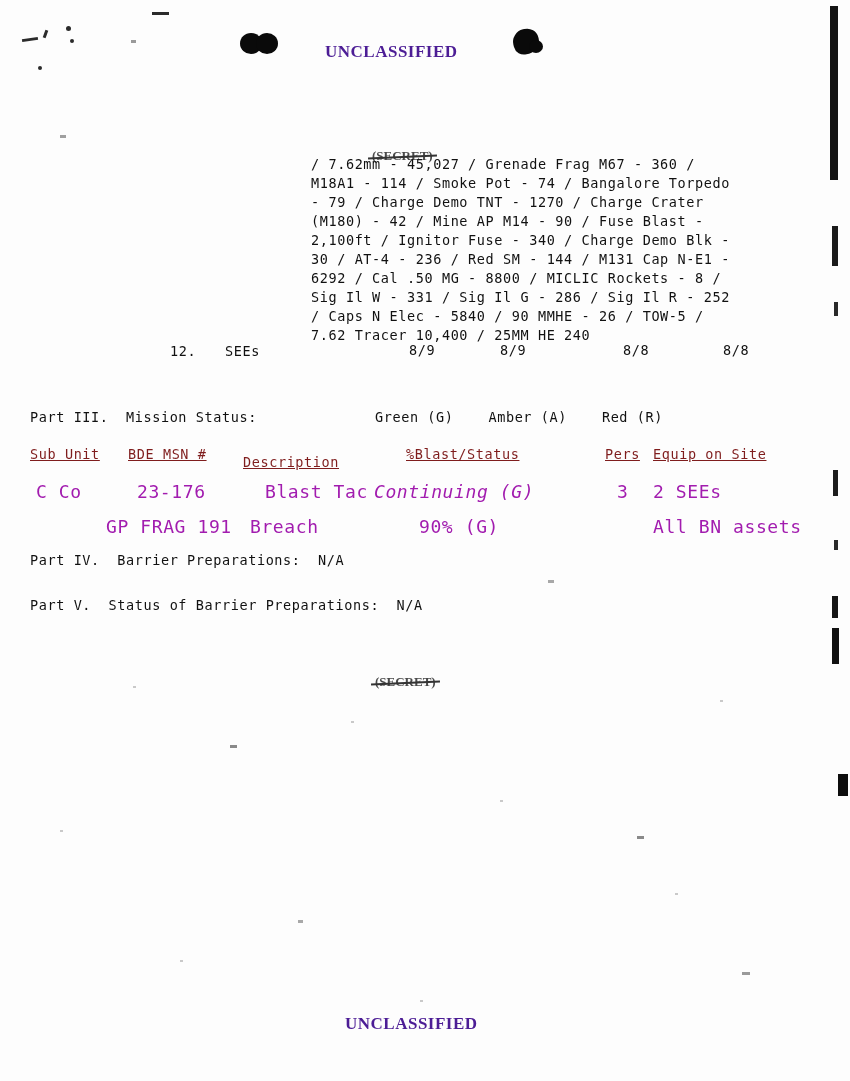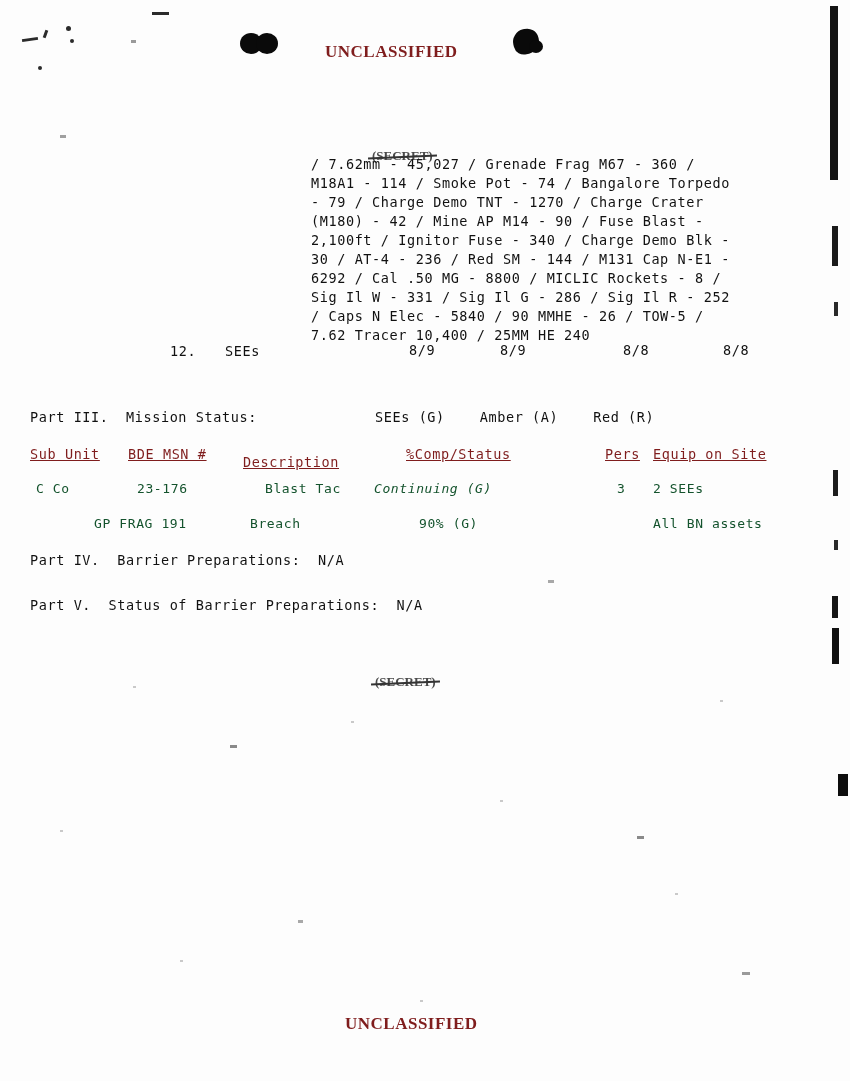--- a/index.html
+++ b/index.html
@@ -22,21 +22,21 @@
     background: #fdfdfd;
   }
 
   
   .unclass {
     position: absolute;
     font-family: "Liberation Serif", serif;
     font-weight: bold;
     font-size: 17px;
     letter-spacing: 0.5px;
-    color: #7f1d1d;
+    color: #4c1d95;
     white-space: nowrap;
   }
   #unclass-top { left: 325px; top: 42px; }
   #unclass-bottom { left: 345px; top: 1014px; }
 
   .secret {
     position: absolute;
     font-family: "Liberation Serif", serif;
     font-weight: bold;
     font-size: 13px;
@@ -166,33 +166,33 @@
   #th-msn     { left: 128px; top: 446px; }
   #th-desc    { left: 243px; top: 446px; margin-top: 8px; }
   #th-comp    { left: 406px; top: 446px; }
   #th-pers    { left: 605px; top: 446px; }
   #th-equip   { left: 653px; top: 446px; }
 
   
   .tcell {
     position: absolute;
     font-family: "DejaVu Sans Mono", monospace;
-    font-size: 13px;
+    font-size: 18px;
     letter-spacing: 0.6px;
-    color: #14532d;
+    color: #a21caf;
     white-space: pre;
   }
   #r1-sub   { left: 36px;  top: 481px; }
   #r1-msn   { left: 137px; top: 481px; }
   #r1-desc  { left: 265px; top: 481px; }
   #r1-comp  { left: 374px; top: 481px; font-style: italic; }
   #r1-pers  { left: 617px; top: 481px; }
   #r1-equip { left: 653px; top: 481px; }
 
-  #r2-msn   { left: 94px; top: 516px; }
+  #r2-msn   { left: 106px; top: 516px; }
   #r2-desc  { left: 250px; top: 516px; }
   #r2-comp  { left: 419px; top: 516px; }
   #r2-equip { left: 653px; top: 516px; }
 
   #part4 { left: 30px; top: 551px; }
   #part5 { left: 30px; top: 596px; }
 
   
   .noise {
     position: absolute;
@@ -249,26 +249,26 @@
 7.62 Tracer 10,400 / 25MM HE 240</div>
 
   <div class="mono" id="sees-row-label">12.</div>
   <div class="mono" id="sees-row-name">SEEs</div>
   <div class="sees-val" id="sees-v1">8/9</div>
   <div class="sees-val" id="sees-v2">8/9</div>
   <div class="sees-val" id="sees-v3">8/8</div>
   <div class="sees-val" id="sees-v4">8/8</div>
 
   <div class="mono" id="part3-label">Part III.  Mission Status:</div>
-  <div class="mono" id="part3-colors">SEEs (G)    Amber (A)    Red (R)</div>
+  <div class="mono" id="part3-colors">Green (G)    Amber (A)    Red (R)</div>
 
   <div class="thead" id="th-subunit">Sub Unit</div>
   <div class="thead" id="th-msn">BDE MSN #</div>
   <div class="thead" id="th-desc">Description</div>
-  <div class="thead" id="th-comp">%Comp/Status</div>
+  <div class="thead" id="th-comp">%Blast/Status</div>
   <div class="thead" id="th-pers">Pers</div>
   <div class="thead" id="th-equip">Equip on Site</div>
 
   <div class="tcell" id="r1-sub">C Co</div>
   <div class="tcell" id="r1-msn">23-176</div>
   <div class="tcell" id="r1-desc">Blast Tac</div>
   <div class="tcell" id="r1-comp">Continuing (G)</div>
   <div class="tcell" id="r1-pers">3</div>
   <div class="tcell" id="r1-equip">2 SEEs</div>
 

